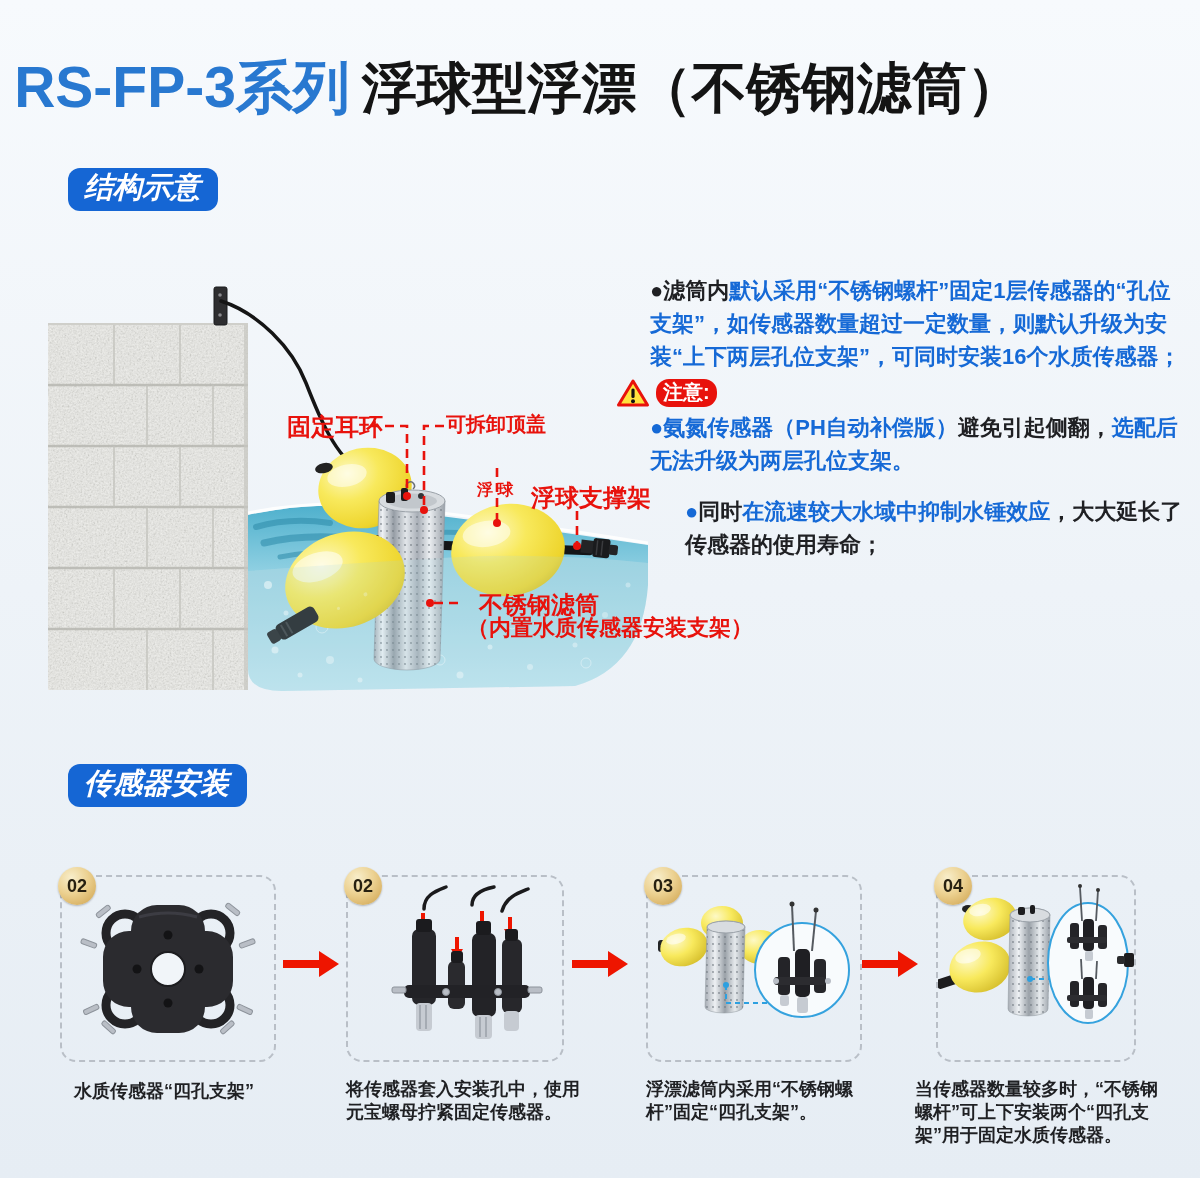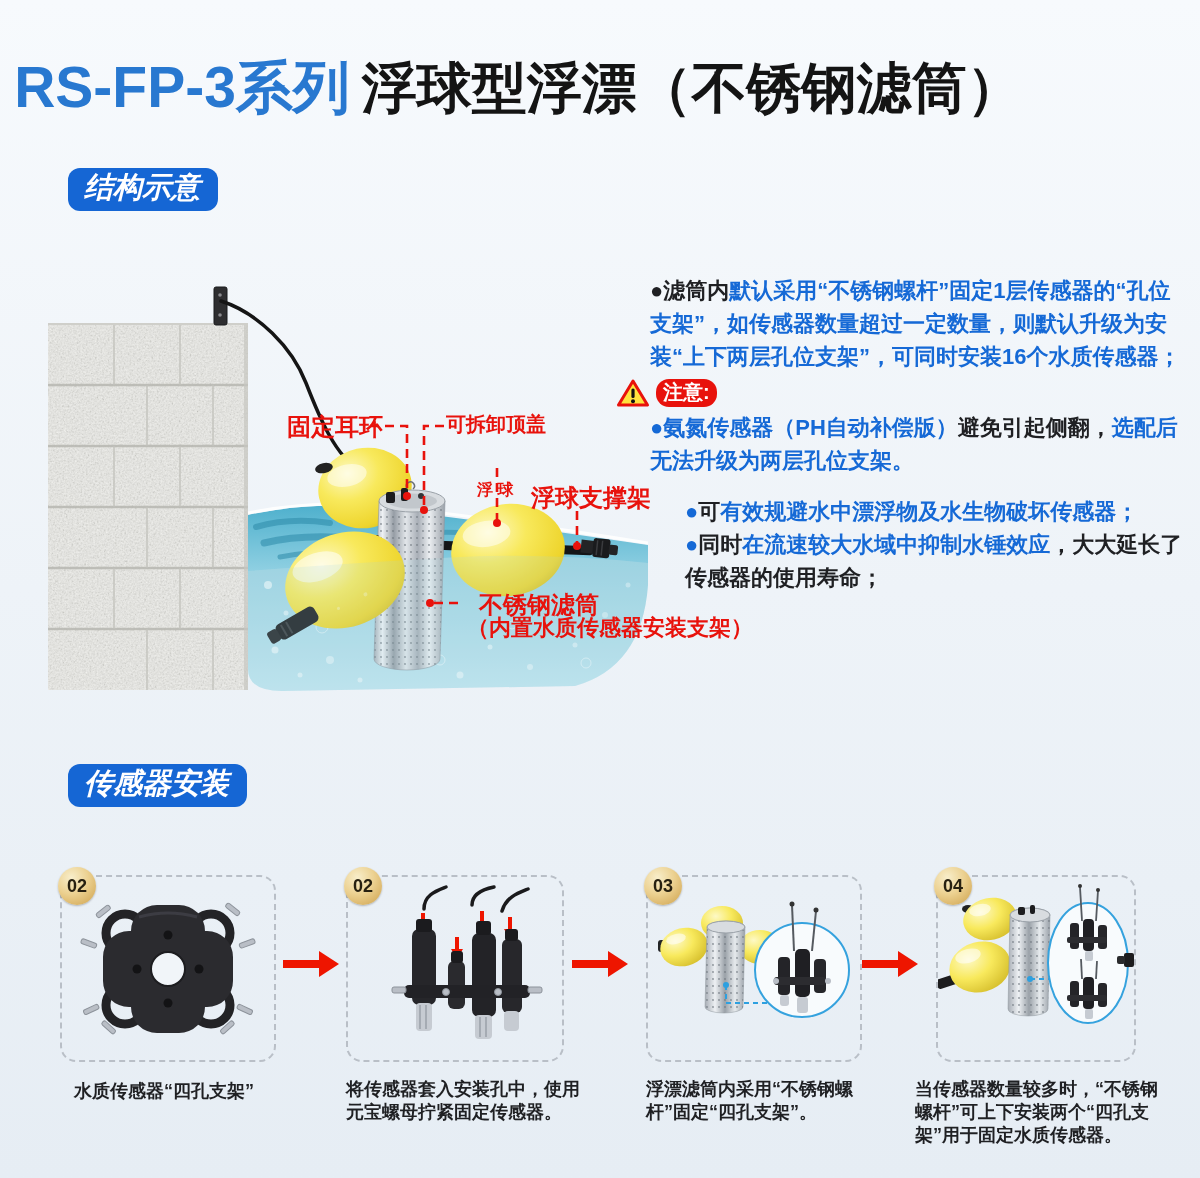--- a/index.html
+++ b/index.html
@@ -270,21 +270,20 @@
     <div class="warn-row">
       <svg width="34" height="30" viewBox="0 0 34 30">
         <path d="M17,3 L31.5,27 L2.5,27 Z" fill="#ffe23e" stroke="#e8120c" stroke-width="3" stroke-linejoin="round"></path>
         <rect x="15.4" y="10.5" width="3.2" height="9.5" rx="1.5" fill="#111111"></rect>
         <circle cx="17" cy="23.2" r="2" fill="#111111"></circle>
       </svg>
       <span class="notice-badge">注意:</span>
     </div>
     <p><span class="t-blue">●氨氮传感器（PH自动补偿版）</span><span class="t-dark">避免引起侧翻，</span><span class="t-blue">选配后无法升级为两层孔位支架。</span></p>
     <div class="block2">
-      <p><span class="t-blue">●</span><span class="t-dark">可</span><span class="t-blue">有效规避水中漂浮物及水生物破坏传感器；</span></p>
       <p><span class="t-blue">●</span><span class="t-dark">同时</span><span class="t-blue">在流速较大水域中抑制水锤效应</span><span class="t-dark">，大大延长了传感器的使用寿命；</span></p>
     </div>
   </div>
 
   <div class="sec-badge install">传感器安装</div>
 
   <div class="step-box" style="left:60px;width:212px;">
     <div class="num">02</div>
     <svg class="art" viewBox="0 0 212 183">
       <g transform="translate(11,18)">

